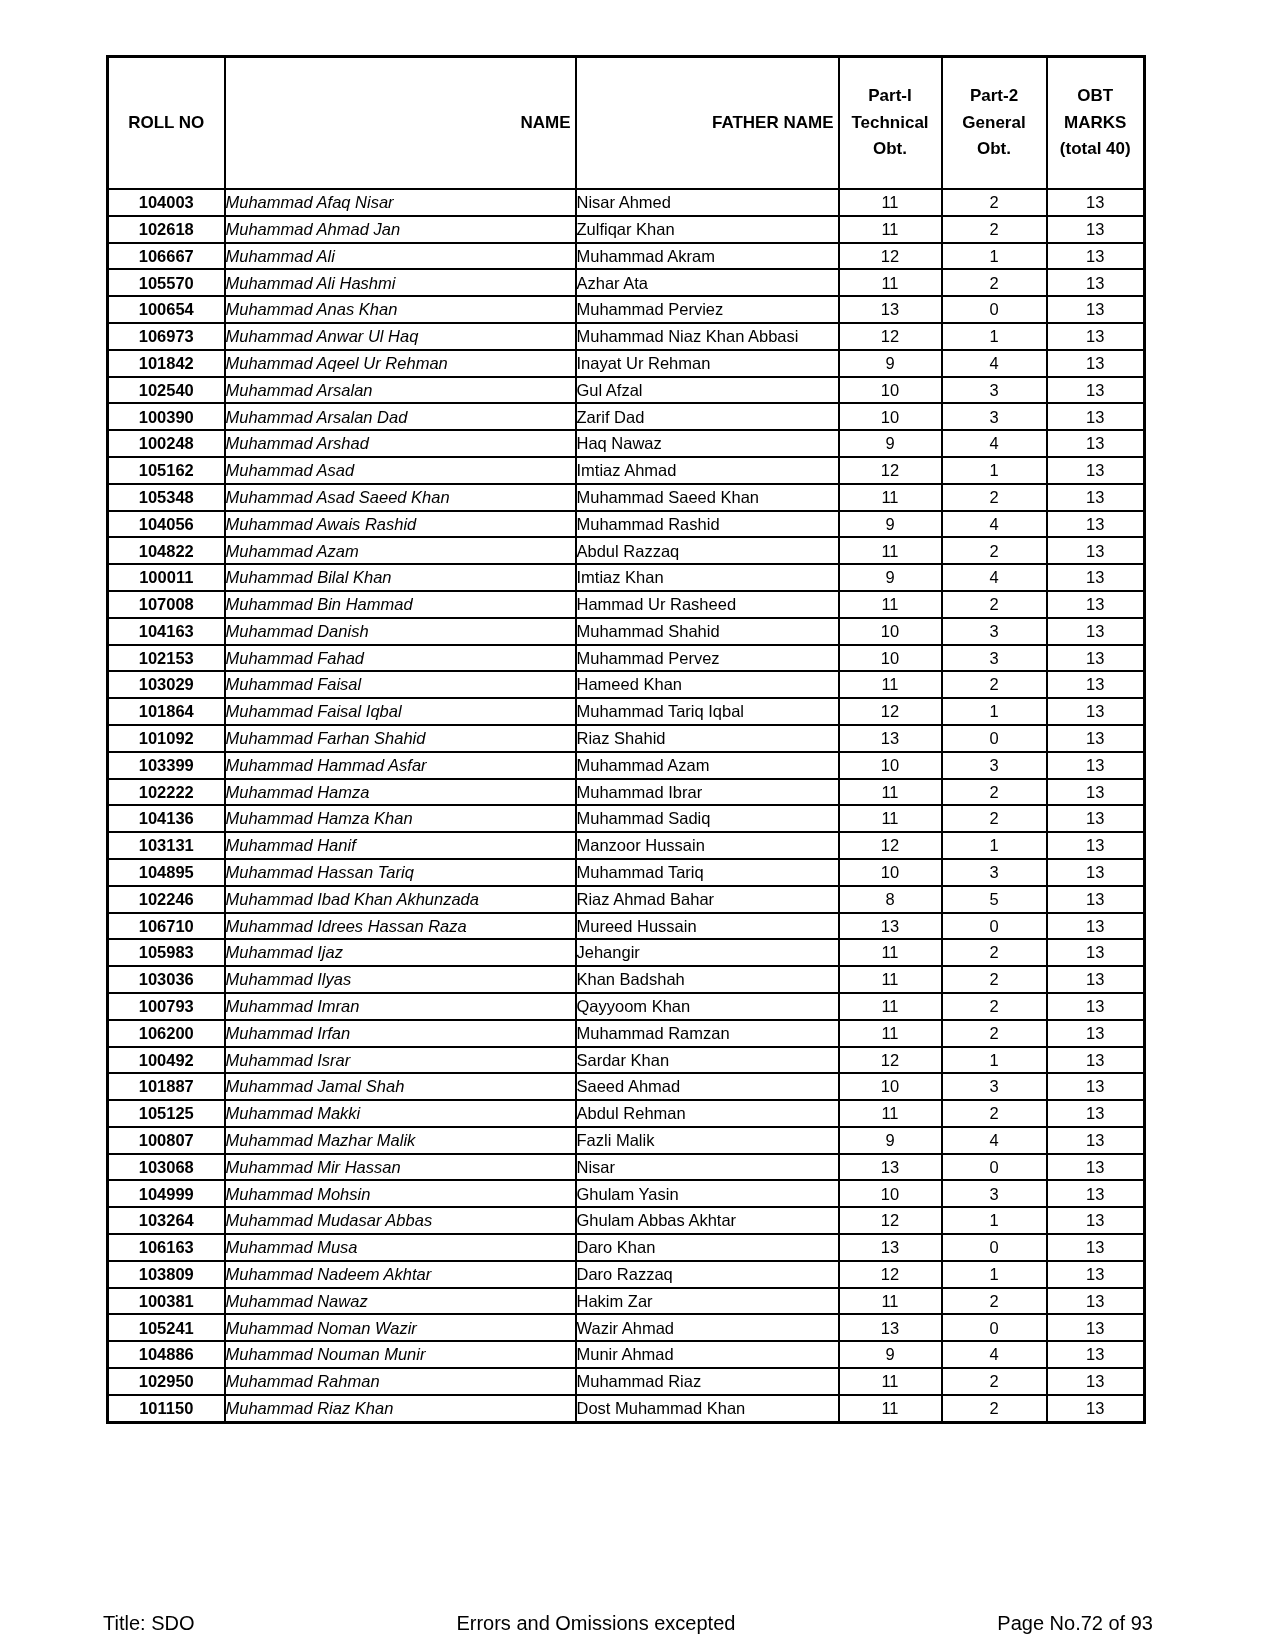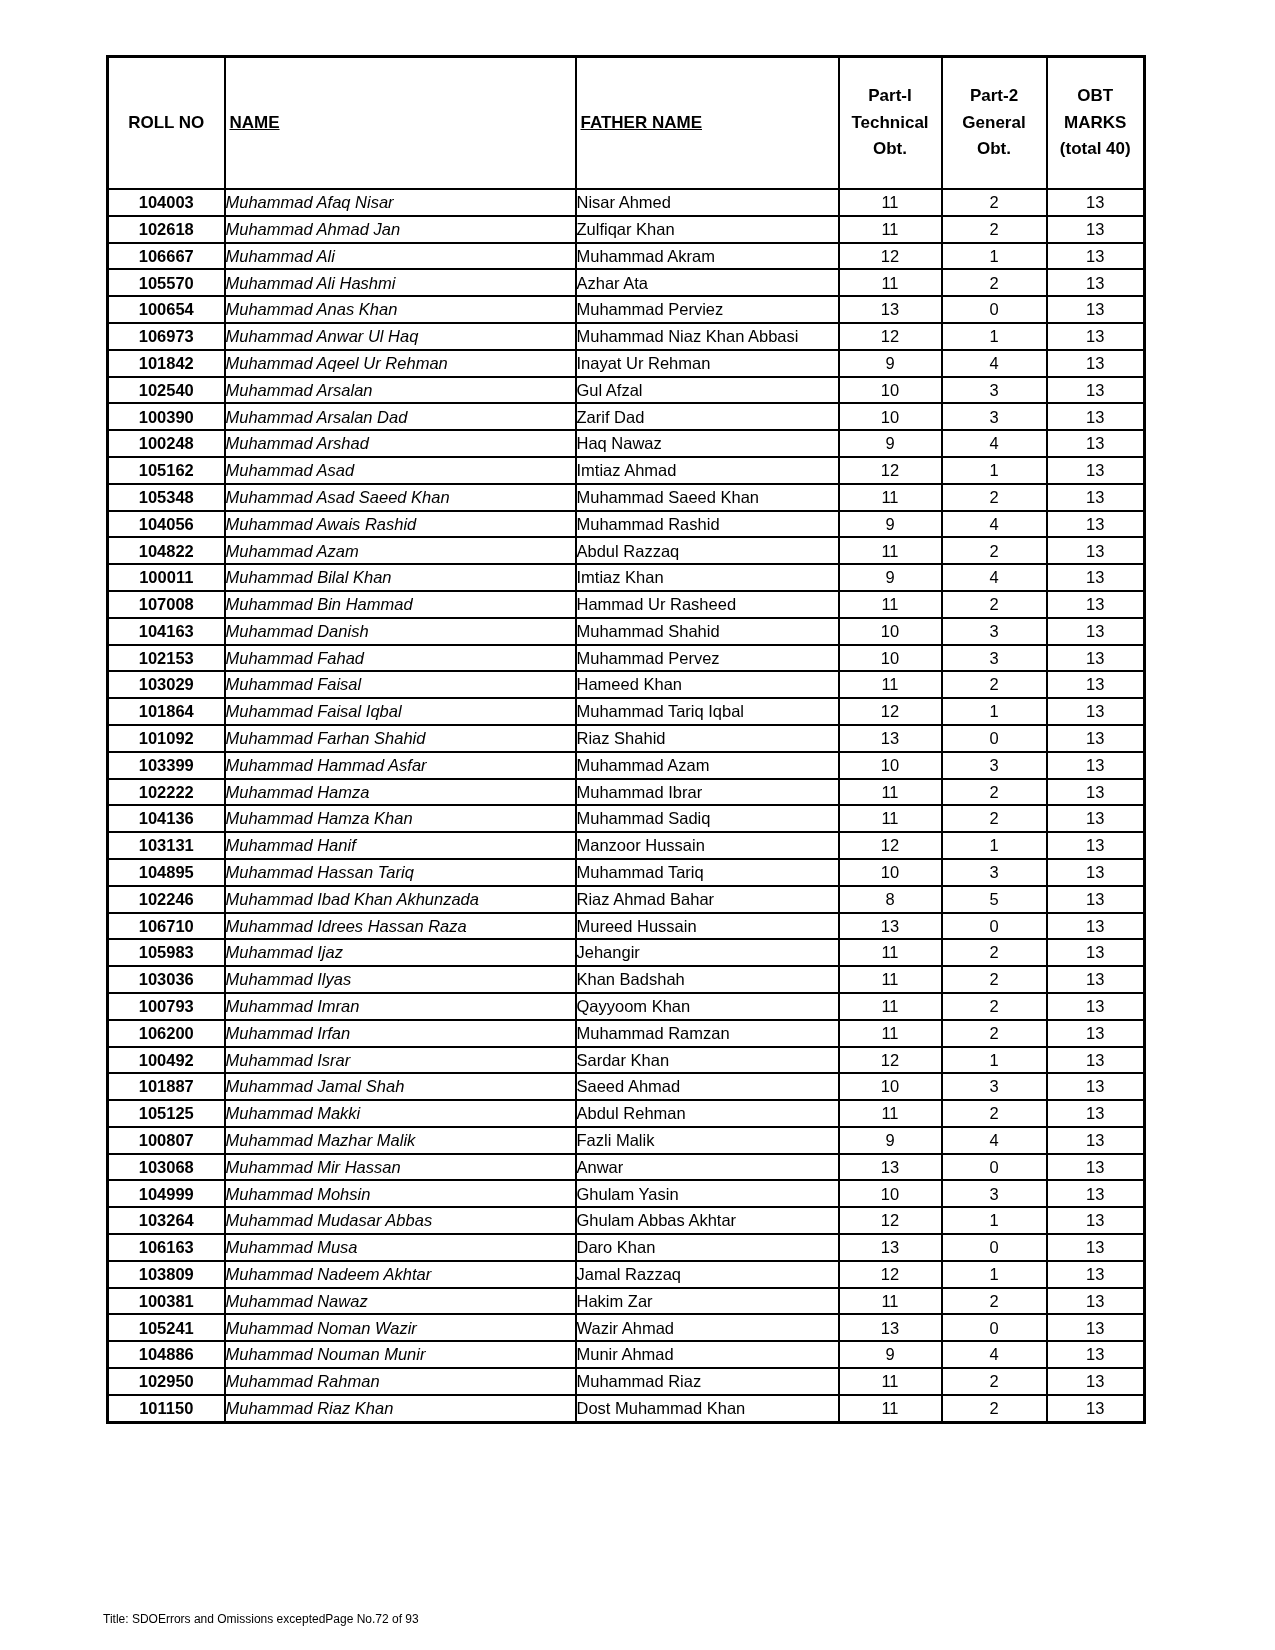--- a/index.html
+++ b/index.html
@@ -32,42 +32,43 @@
   }
   table.results th {
     height: 110px;
     font-size: 17px;
     font-weight: bold;
     vertical-align: middle;
     white-space: pre-line;
     line-height: 1.55;
     padding: 10px 4px;
   }
-  th.al { text-align: left; padding-left: 6px; text-decoration: underline; }
+  th.al { text-align: right; padding-left: 6px; }
   th.ac { text-align: center; }
   table.results td {
     height: 24.8px;
     font-size: 16.5px;
     line-height: 1;
     padding: 0;
     vertical-align: middle;
     white-space: nowrap;
   }
   td.roll   { font-weight: bold; text-align: center; }
   td.name   { text-align: left; padding-left: 6px; font-style: italic; }
   td.father { text-align: left; padding-left: 6px; }
   td.num    { text-align: center; }
   .footer {
     position: absolute;
     left: 103px;
     top: 1612px;
     width: 1050px;
     display: flex;
+    justify-content: space-between;
     align-items: baseline;
-    font-size: 12px;
+    font-size: 20px;
   }
 </style>
 </head>
 <body>
 
 <div class="page">
 
   <table class="results">
     <colgroup>
       <col style="width:117px">
@@ -378,21 +379,21 @@
           <td class="roll">100807</td>
           <td class="name">Muhammad Mazhar Malik</td>
           <td class="father">Fazli Malik</td>
           <td class="num">9</td>
           <td class="num">4</td>
           <td class="num">13</td>
         </tr>
         <tr>
           <td class="roll">103068</td>
           <td class="name">Muhammad Mir Hassan</td>
-          <td class="father">Anwar</td>
+          <td class="father">Nisar</td>
           <td class="num">13</td>
           <td class="num">0</td>
           <td class="num">13</td>
         </tr>
         <tr>
           <td class="roll">104999</td>
           <td class="name">Muhammad Mohsin</td>
           <td class="father">Ghulam Yasin</td>
           <td class="num">10</td>
           <td class="num">3</td>
@@ -410,21 +411,21 @@
           <td class="roll">106163</td>
           <td class="name">Muhammad Musa</td>
           <td class="father">Daro Khan</td>
           <td class="num">13</td>
           <td class="num">0</td>
           <td class="num">13</td>
         </tr>
         <tr>
           <td class="roll">103809</td>
           <td class="name">Muhammad Nadeem Akhtar</td>
-          <td class="father">Jamal Razzaq</td>
+          <td class="father">Daro Razzaq</td>
           <td class="num">12</td>
           <td class="num">1</td>
           <td class="num">13</td>
         </tr>
         <tr>
           <td class="roll">100381</td>
           <td class="name">Muhammad Nawaz</td>
           <td class="father">Hakim Zar</td>
           <td class="num">11</td>
           <td class="num">2</td>

